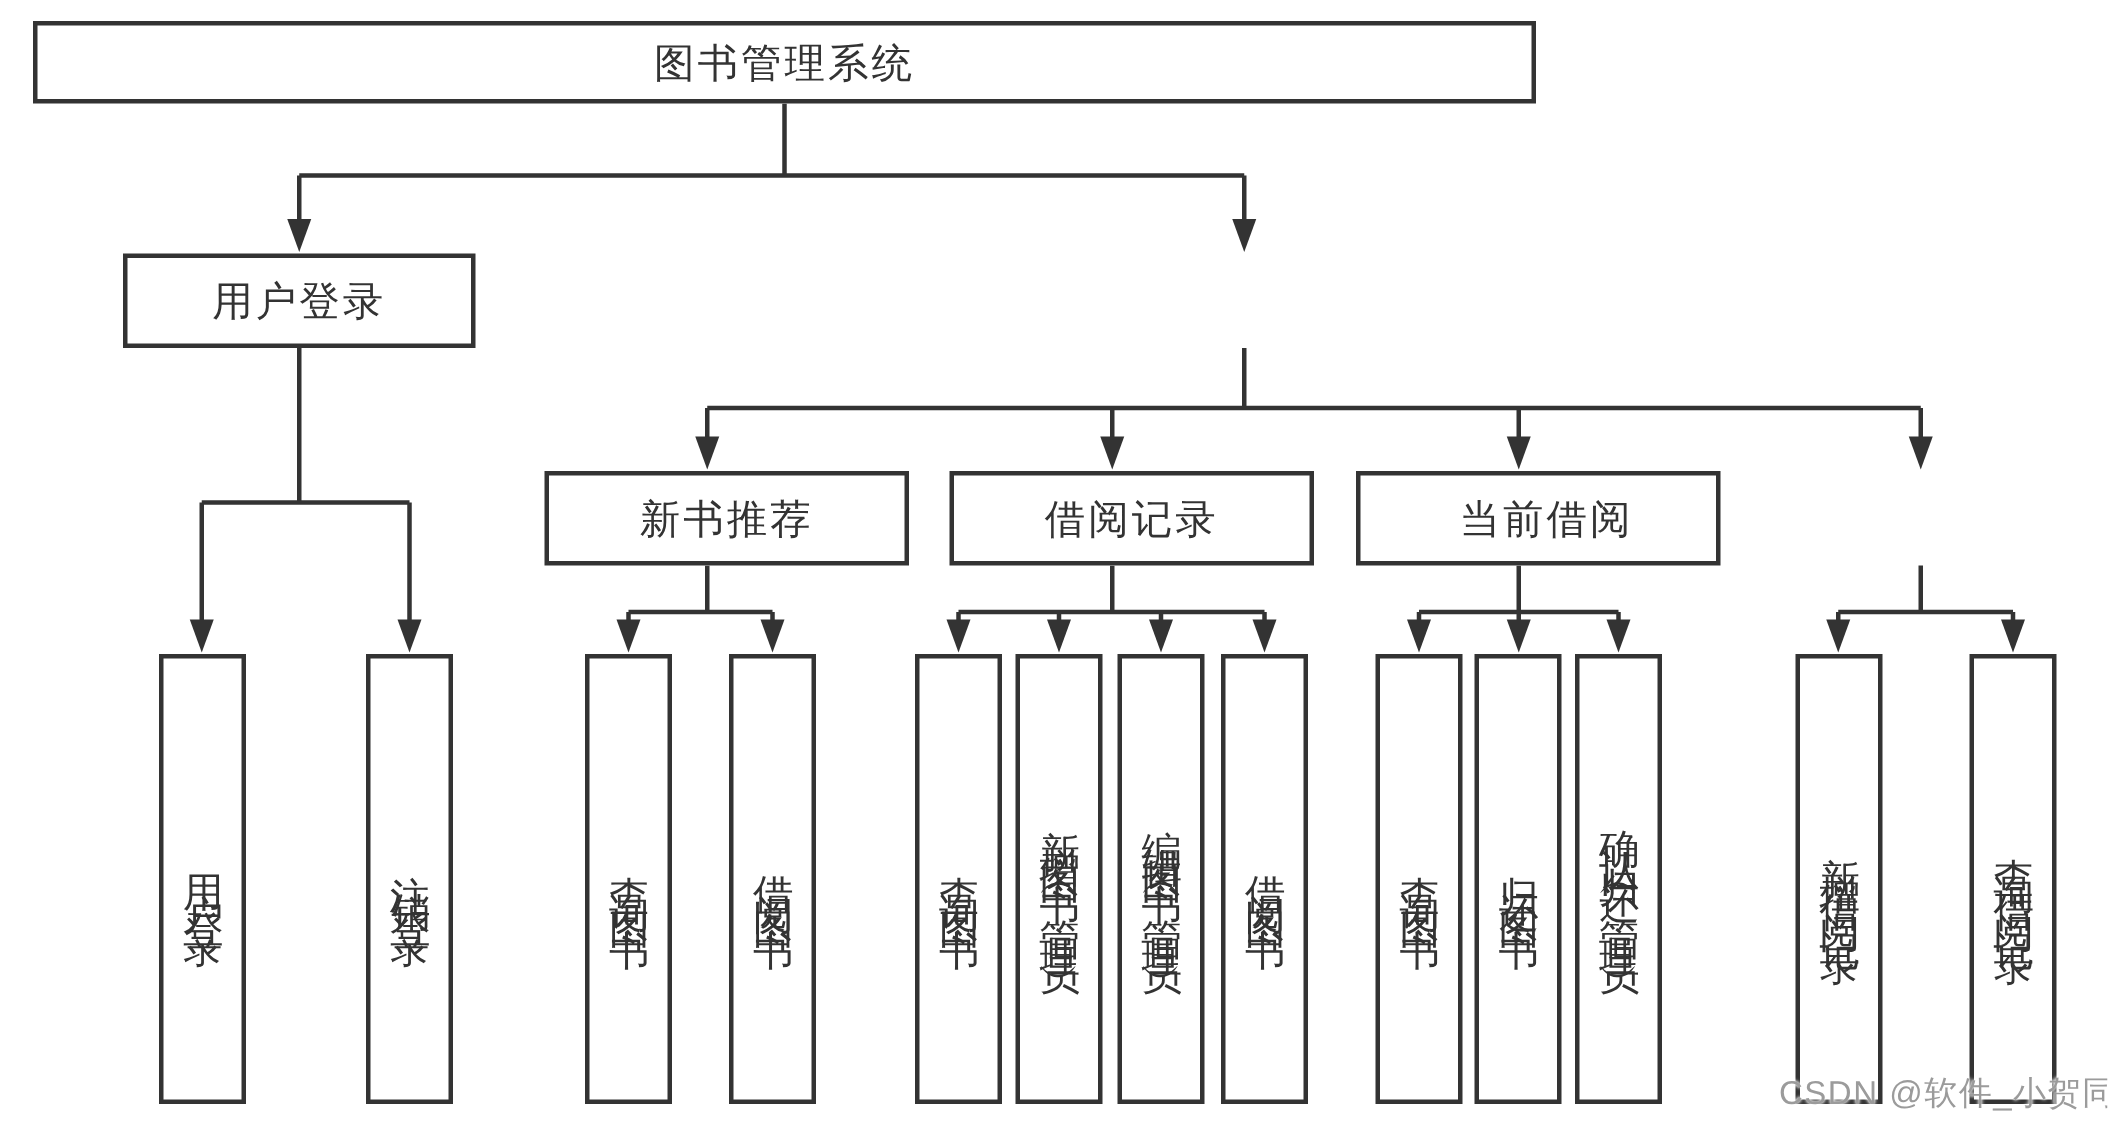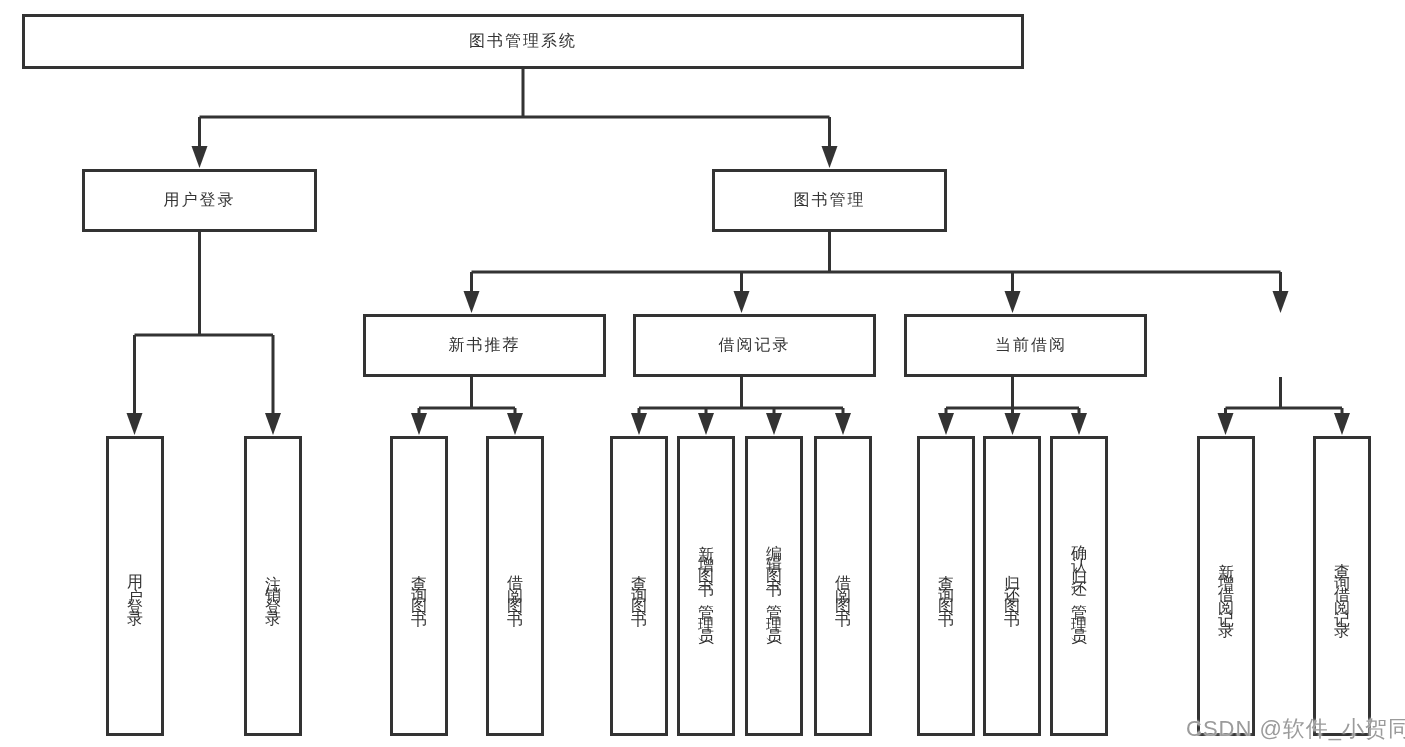--- a/index.html
+++ b/index.html
@@ -22,21 +22,21 @@
   }
   .node {
     position: absolute;
     box-sizing: border-box;
     border: 3px solid #333333;
     background: #ffffff;
     color: #333333;
     display: flex;
     align-items: center;
     justify-content: center;
-    font-size: 16px;
+    font-size: 27px;
     letter-spacing: 2px;
     text-align: center;
     z-index: 2;
   }
   .node.wide   { left: 22px;  top: 14px;  width: 1002px; height: 55px; }
   .node.lvl2   { top: 169px;  width: 235px; height: 63px; }
   .node.lvl3   { top: 314px;  width: 243px; height: 63px; }
   .node.leaf   { top: 436px;  width: 58px;  height: 300px; }
   .vtext {
     writing-mode: vertical-rl;
@@ -115,23 +115,20 @@
     </g>
   </svg>
 
   <div class="node wide">
     <span>图书管理系统</span>
   </div>
 
   <div class="node lvl2" style="left:82px;">
     <span>用户登录</span>
   </div>
-  <div class="node lvl2" style="left:712px;">
-    <span>图书管理</span>
-  </div>
 
   <div class="node lvl3" style="left:363px;">
     <span>新书推荐</span>
   </div>
   <div class="node lvl3" style="left:633px;">
     <span>借阅记录</span>
   </div>
   <div class="node lvl3" style="left:904px;padding-left:11px;">
     <span>当前借阅</span>
   </div>

